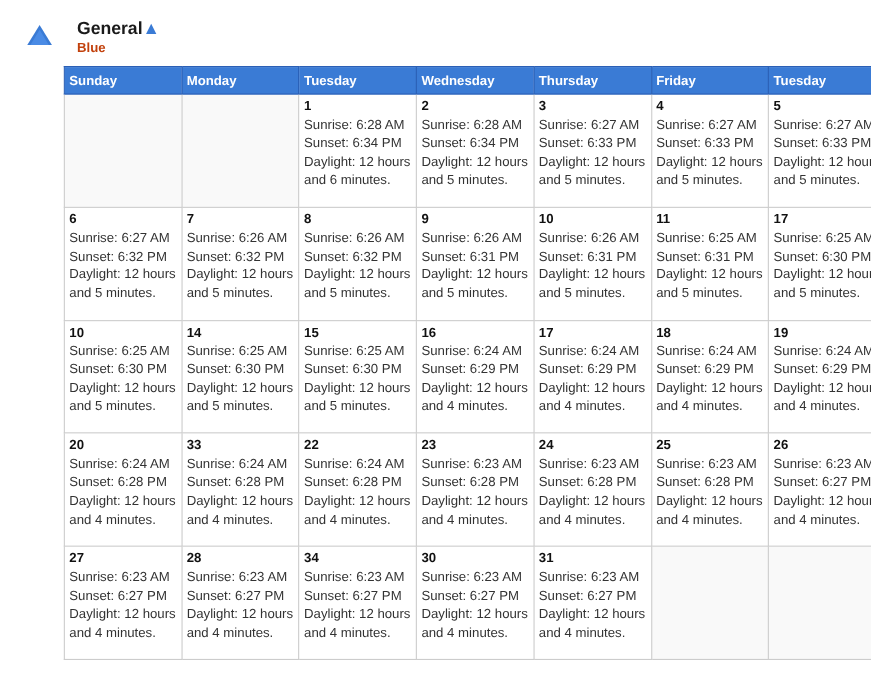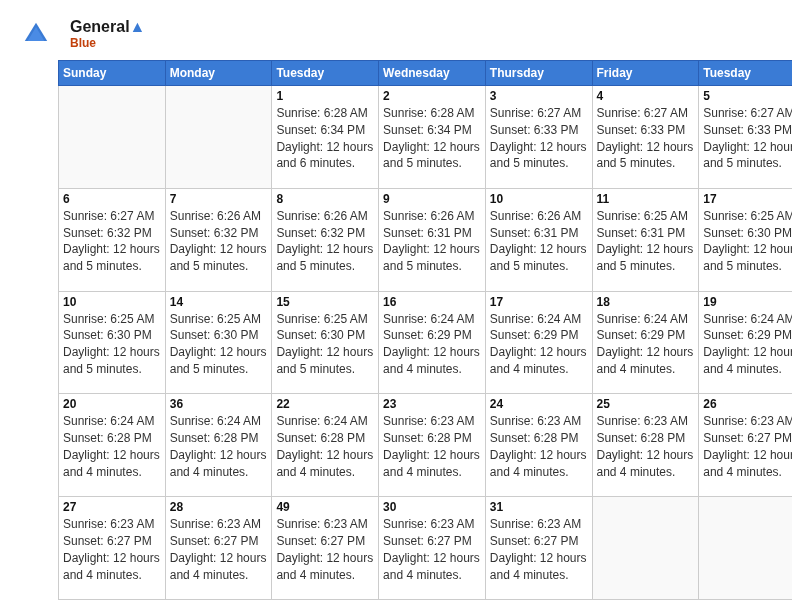--- a/index.html
+++ b/index.html
@@ -265,21 +265,21 @@
         </tr>
         <tr>
           <td>
             <span class="day-num">20</span>
             <div class="cell-info" style="white-space: pre-line;">Sunrise: 6:24 AM
 Sunset: 6:28 PM
 Daylight: 12 hours
 and 4 minutes.</div>
           </td>
           <td>
-            <span class="day-num">36</span>
+            <span class="day-num">33</span>
             <div class="cell-info" style="white-space: pre-line;">Sunrise: 6:24 AM
 Sunset: 6:28 PM
 Daylight: 12 hours
 and 4 minutes.</div>
           </td>
           <td>
             <span class="day-num">22</span>
             <div class="cell-info" style="white-space: pre-line;">Sunrise: 6:24 AM
 Sunset: 6:28 PM
 Daylight: 12 hours
@@ -323,21 +323,21 @@
 and 4 minutes.</div>
           </td>
           <td>
             <span class="day-num">28</span>
             <div class="cell-info" style="white-space: pre-line;">Sunrise: 6:23 AM
 Sunset: 6:27 PM
 Daylight: 12 hours
 and 4 minutes.</div>
           </td>
           <td>
-            <span class="day-num">49</span>
+            <span class="day-num">34</span>
             <div class="cell-info" style="white-space: pre-line;">Sunrise: 6:23 AM
 Sunset: 6:27 PM
 Daylight: 12 hours
 and 4 minutes.</div>
           </td>
           <td>
             <span class="day-num">30</span>
             <div class="cell-info" style="white-space: pre-line;">Sunrise: 6:23 AM
 Sunset: 6:27 PM
 Daylight: 12 hours

